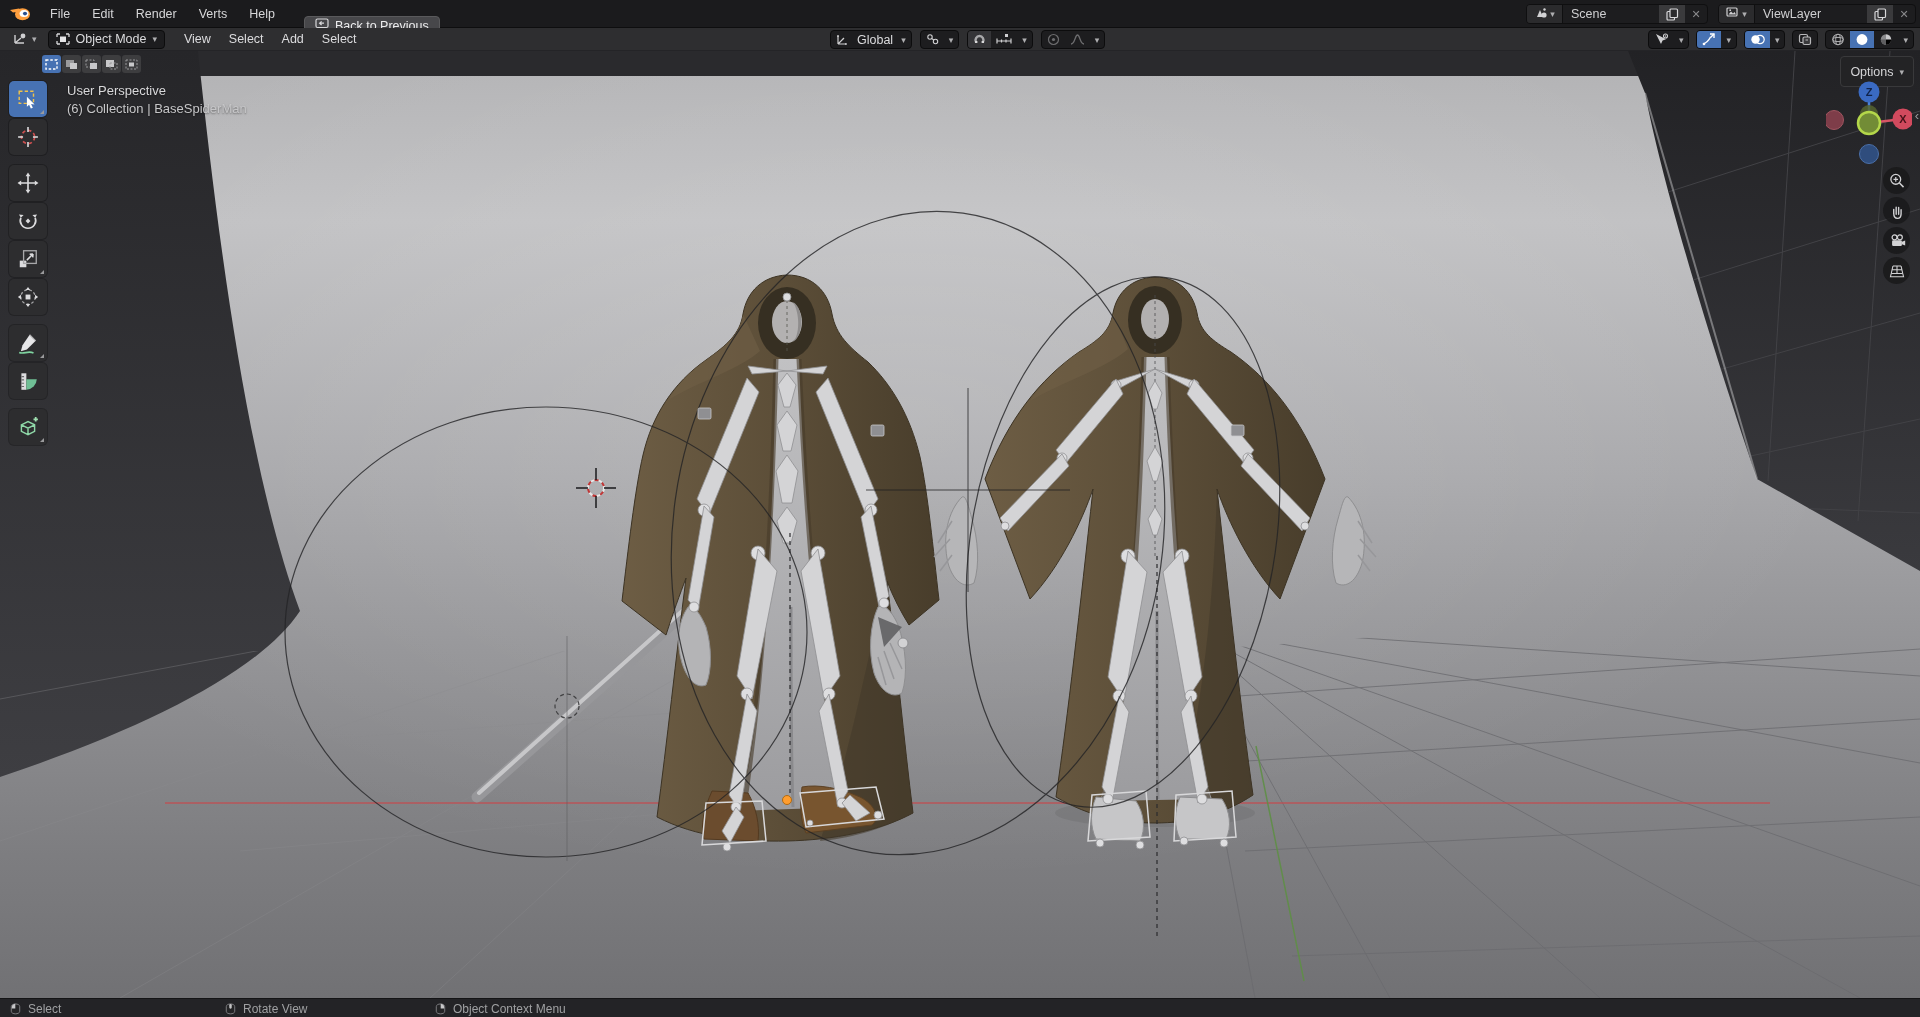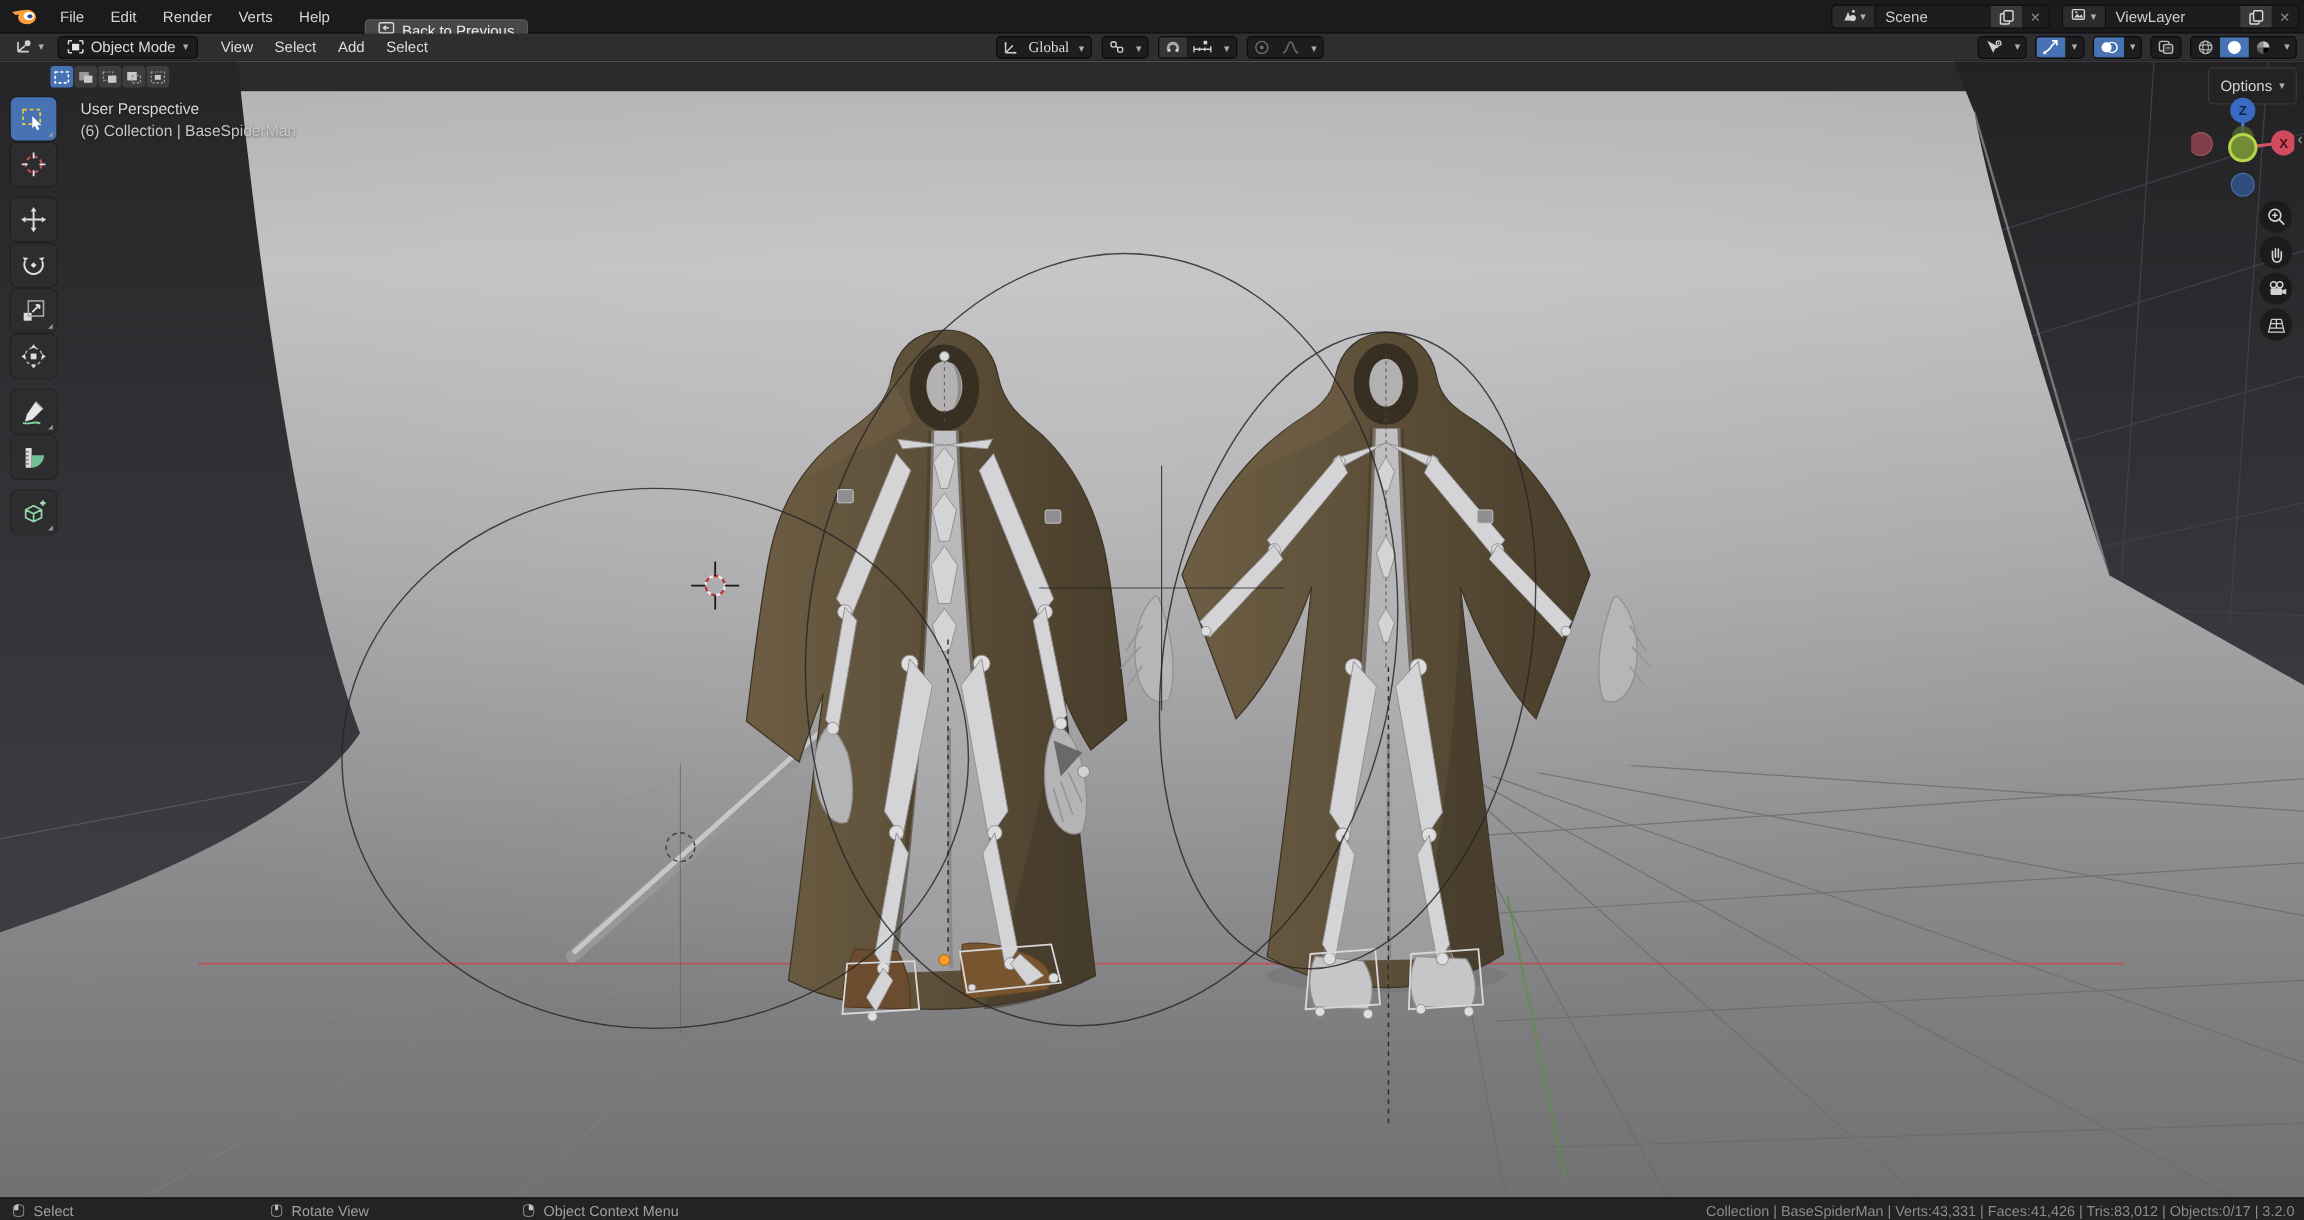--- a/index.html
+++ b/index.html
@@ -24,21 +24,21 @@
   .db-x { width:22px; align-self:stretch; display:flex; align-items:center; justify-content:center; color:#8a8a8c; font-size:11px; }
   .chev { font-size:9px; color:#aeaeb0; }
 
   
   .vheader { position:absolute; left:0; top:28px; width:100%; height:23px; background:#2e2e30;
     border-bottom:1px solid #242427; display:flex; align-items:center; color:#dcdcde; font-size:12.5px; }
   .hbtn { display:flex; align-items:center; gap:4px; height:19px; border-radius:4px; padding:0 5px; }
   .editor-btn { margin-left:7px; }
   .mode-dd { margin-left:6px; background:#1d1d1f; border:1px solid #0c0c0d; padding:0 7px; gap:6px; }
   .hmenu { padding:0 9px; height:20px; line-height:20px; border-radius:4px; }
-  .hgroup-center { position:absolute; left:830px; top:2px; display:flex; gap:8px; align-items:center;font-family:Liberation Serif, serif; }
+  .hgroup-center { position:absolute; left:830px; top:2px; display:flex; gap:8px; align-items:center; }
   .pill { display:flex; align-items:stretch; height:19px; background:#1d1d1f; border:1px solid #0c0c0d;
     border-radius:4px; overflow:hidden; }
   .seg { display:flex; align-items:center; justify-content:center; padding:0 5px; }
   .seg.active { background:#4772b3; }
   .seg.dim svg { opacity:.45; }
   .hgroup-right { position:absolute; right:6px; top:2px; display:flex; gap:7px; align-items:center; }
 
   
   .viewport { position:absolute; left:0; top:51px; width:1920px; height:947px; background:#39393c; overflow:hidden; }
   .scene { position:absolute; inset:0; }
@@ -711,16 +711,15 @@
       </svg>
       <span>Rotate View</span>
     </div>
     <div class="hint" style="left:435px;">
       <svg width="11" height="15" viewBox="0 0 11 16">
         <path d="M1,6 C1,2.2 10,2.2 10,6 V11 C10,14.6 1,14.6 1,11 Z" fill="#242426" stroke="#808083"></path>
         <path d="M9.4,6 C9.4,3.6 6.8,2.8 5.7,2.8 V8 H9.4 Z" fill="#c6c6c8"></path>
       </svg>
       <span>Object Context Menu</span>
     </div>
-    <div class="stats">Collection | BaseSpiderMan | Verts:43,331 | Faces:41,426 | Tris:83,012 | Objects:0/17 | 3.2.0</div>
   </div>
 
 </div>
 
 </body></html>

